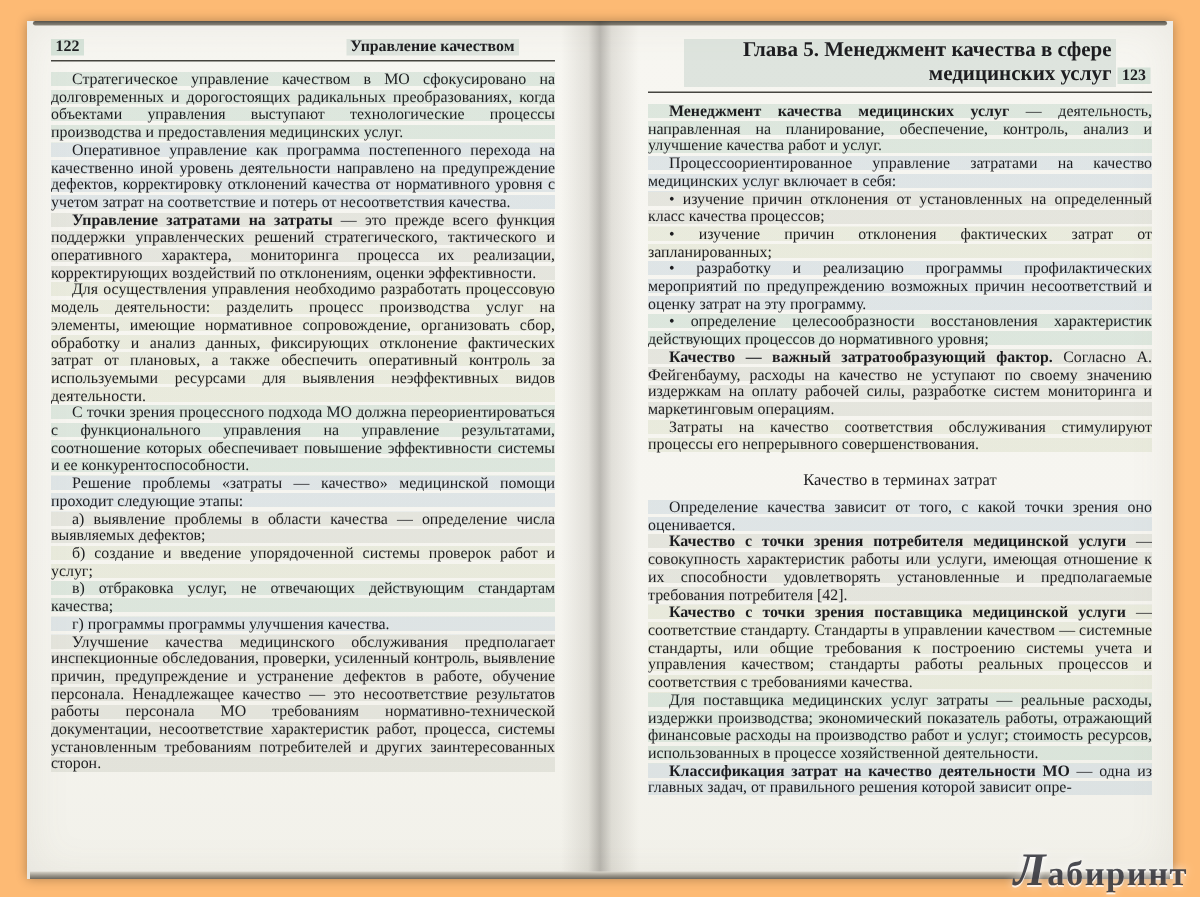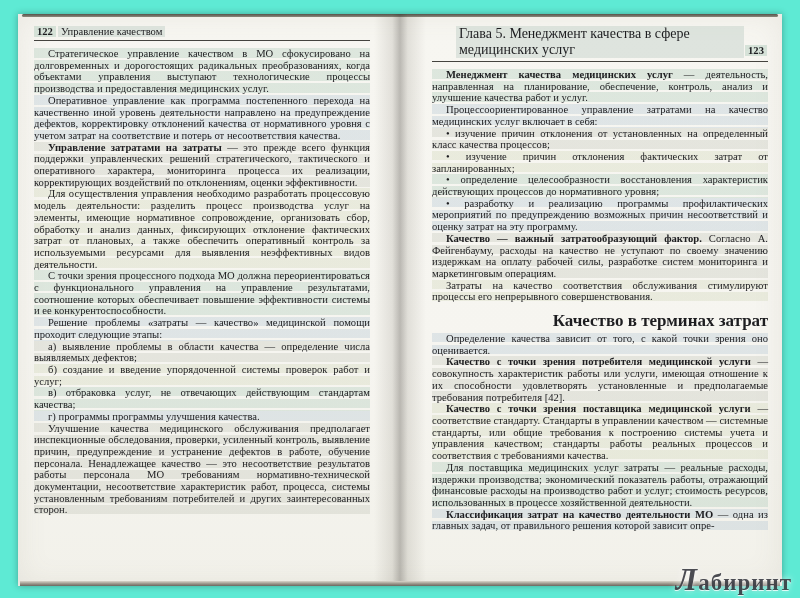--- a/index.html
+++ b/index.html
@@ -7,21 +7,21 @@
     padding: 0;
     width: 800px;
     height: 598px;
     overflow: hidden;
     background: #ffffff;
     font-family: "Liberation Serif", "DejaVu Serif", serif;
   }
   .photo {
     position: absolute;
     inset: 0;
-    background: #5eead4;
+    background: #fdba74;
   }
   .book {
     position: absolute;
     left: 18px;
     top: 14px;
     width: 764px;
     height: 572px;
     background: linear-gradient(180deg, #f7f6f1 0%, #f6f5f0 60%, #f2f1ea 100%);
     box-shadow: 0 0 7px rgba(0,0,0,0.30), inset 0 0 30px rgba(120,110,90,0.10);
   }
@@ -65,44 +65,44 @@
 
   .page-header {
     display: flex;
     align-items: baseline;
     font-size: 10.6px;
     font-weight: bold;
   }
   .page-no { min-width: 24px; }
   .page.right .page-no { text-align: center; }
   .page-no-spacer { min-width: 24px; }
-  .run-head { flex: 1; text-align: left; font-weight: normal; }
+  .run-head { flex: 1; text-align: right; font-weight: bold; }
   .page.right .run-head { font-size: 14px; }
   .chip { display: inline-block; padding: 0 3px; }
 
   .page-rule {
     border-top: 1px solid #45443f;
     margin: 3px 0 7px 0;
     height: 0;
   }
   .page-body {
     font-size: 10.6px;
     line-height: 11.7px;
     text-align: justify;
   }
   .para {
     margin: 0;
     text-indent: 14px;
   }
   .para b { font-weight: bold; }
   .section-heading {
     margin: 11px 0 6px 0;
-    font-size: 17px;
-    font-weight: bold;
-    text-align: right;
+    font-size: 11px;
+    font-weight: normal;
+    text-align: center;
     line-height: 13px;
   }
   
   .tint0 { background-image: repeating-linear-gradient(to bottom,
             rgba(166,198,180,0.32) 0px, rgba(166,198,180,0.32) 9.5px,
             rgba(255,255,255,0) 9.5px, rgba(255,255,255,0) 11.7px); }
   .tint1 { background-image: repeating-linear-gradient(to bottom,
             rgba(168,190,206,0.30) 0px, rgba(168,190,206,0.30) 9.5px,
             rgba(255,255,255,0) 9.5px, rgba(255,255,255,0) 11.7px); }
   .tint2 { background-image: repeating-linear-gradient(to bottom,
@@ -165,22 +165,22 @@
         <span class="page-no-spacer"></span>
         <span class="run-head"><span class="chip tintB">Глава 5. Менеджмент качества в сфере медицинских услуг</span></span>
         <span class="page-no"><span class="chip tintA">123</span></span>
       </div>
       <div class="page-rule"></div>
       <div class="page-body">
           <p class="para lead tint0"><b>Менеджмент качества медицинских услуг</b> — деятельность, направленная на планирование, обеспечение, контроль, анализ и улучшение качества работ и услуг.</p>
           <p class="para plain tint1">Процессоориентированное управление затратами на качество медицинских услуг включает в себя:</p>
           <p class="para bullet tint2">• изучение причин отклонения от установленных на определенный класс качества процессов;</p>
           <p class="para bullet tint3">• изучение причин отклонения фактических затрат от запланированных;</p>
+          <p class="para bullet tint1">• разработку и реализацию программы профилактических мероприятий по предупреждению возможных причин несоответствий и оценку затрат на эту программу.</p>
           <p class="para bullet tint0">• определение целесообразности восстановления характеристик действующих процессов до нормативного уровня;</p>
-          <p class="para bullet tint1">• разработку и реализацию программы профилактических мероприятий по предупреждению возможных причин несоответствий и оценку затрат на эту программу.</p>
           <p class="para lead tint2"><b>Качество — важный затратообразующий фактор.</b> Согласно А. Фейгенбауму, расходы на качество не уступают по своему значению издержкам на оплату рабочей силы, разработке систем мониторинга и маркетинговым операциям.</p>
           <p class="para plain tint3">Затраты на качество соответствия обслуживания стимулируют процессы его непрерывного совершенствования.</p>
           <h2 class="section-heading">Качество в терминах затрат</h2>
           <p class="para plain tint1">Определение качества зависит от того, с какой точки зрения оно оценивается.</p>
           <p class="para lead tint2"><b>Качество с точки зрения потребителя медицинской услуги</b> — совокупность характеристик работы или услуги, имеющая отношение к их способности удовлетворять установленные и предполагаемые требования потребителя [42].</p>
           <p class="para lead tint3"><b>Качество с точки зрения поставщика медицинской услуги</b> — соответствие стандарту. Стандарты в управлении качеством — системные стандарты, или общие требования к построению системы учета и управления качеством; стандарты работы реальных процессов и соответствия с требованиями качества.</p>
           <p class="para plain tint0">Для поставщика медицинских услуг затраты — реальные расходы, издержки производства; экономический показатель работы, отражающий финансовые расходы на производство работ и услуг; стоимость ресурсов, использованных в процессе хозяйственной деятельности.</p>
           <p class="para lead tint1"><b>Классификация затрат на качество деятельности МО</b> — одна из главных задач, от правильного решения которой зависит опре-</p>
         </div>
     </div>

